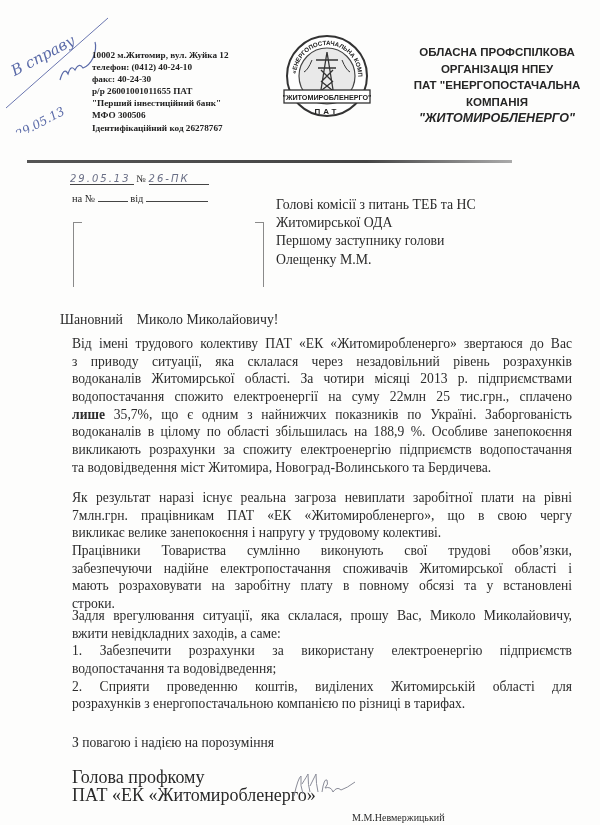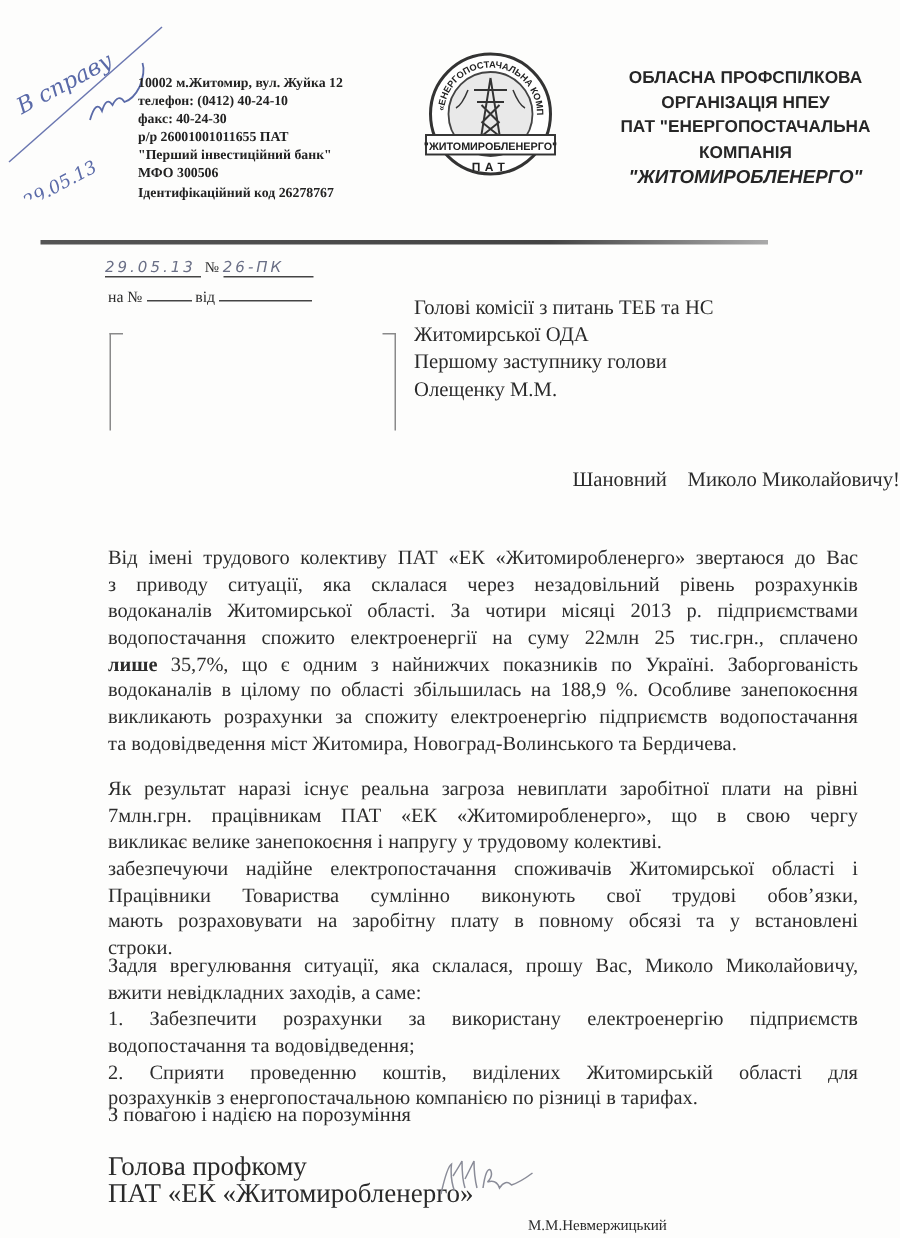--- a/index.html
+++ b/index.html
@@ -70,27 +70,27 @@
 
   
   .addressee {
     left: 276px; top: 196px; width: 300px;
     font-size: 13.8px; line-height: 18.2px; color: #2a2a2a;
   }
   .addressee div { white-space: nowrap; }
 
   
   .salutation {
-    left: 60px; top: 312px; width: 540px; text-align: right;
+    left: 60px; top: 312px; width: 540px; text-align: left;
     font-size: 13.8px; white-space: pre;
   }
 
   .para {
     left: 72px; width: 500px; font-size: 13.6px; line-height: 17.7px;
-    text-align: justify; color: #2c2c2c; margin-top: 28px;
+    text-align: justify; color: #2c2c2c;
   }
   .para .ln { display: block; text-align: justify; text-align-last: justify; white-space: nowrap; height: 17.7px; }
   .para .ln.last { text-align-last: left; }
   .p1 { top: 335px; }
   .p2 { top: 489px; }
   .p3 { top: 607px; }
   .closing { left: 72px; top: 735px; font-size: 13.6px; }
   .signer { left: 72px; top: 768px; font-size: 18px; line-height: 18px; }
   .signature { left: 290px; top: 772px; width: 70px; height: 26px; }
   .signature svg { width: 100%; height: 100%; }
@@ -180,22 +180,22 @@
   <span class="ln"><b class="bold">лише</b>  35,7%, що є одним з найнижчих показників по Україні. Заборгованість</span>
   <span class="ln">водоканалів в цілому по області збільшилась на 188,9 %.  Особливе занепокоєння</span>
   <span class="ln">викликають розрахунки за спожиту електроенергію підприємств водопостачання</span>
   <span class="ln last">та водовідведення міст Житомира, Новоград-Волинського та Бердичева.</span>
 </div>
 
 <div class="abs para p2">
   <span class="ln">Як результат наразі існує реальна загроза невиплати заробітної плати на рівні</span>
   <span class="ln">7млн.грн. працівникам ПАТ «ЕК «Житомиробленерго», що в свою чергу</span>
   <span class="ln last">викликає велике занепокоєння і  напругу  у трудовому колективі.</span>
+  <span class="ln">Працівники  Товариства  сумлінно  виконують  свої  трудові  обов’язки,</span>
   <span class="ln">забезпечуючи надійне електропостачання споживачів Житомирської області і</span>
-  <span class="ln">Працівники  Товариства  сумлінно  виконують  свої  трудові  обов’язки,</span>
   <span class="ln">мають розраховувати на заробітну плату в повному обсязі та  у встановлені</span>
   <span class="ln last">строки.</span>
 </div>
 
 <div class="abs para p3">
   <span class="ln">Задля врегулювання ситуації, яка склалася, прошу Вас, Миколо Миколайовичу,</span>
   <span class="ln last">вжити невідкладних заходів, а саме:</span>
   <span class="ln">1. Забезпечити розрахунки за використану електроенергію підприємств</span>
   <span class="ln last">водопостачання та водовідведення;</span>
   <span class="ln">2. Сприяти проведенню коштів, виділених Житомирській області для</span>

